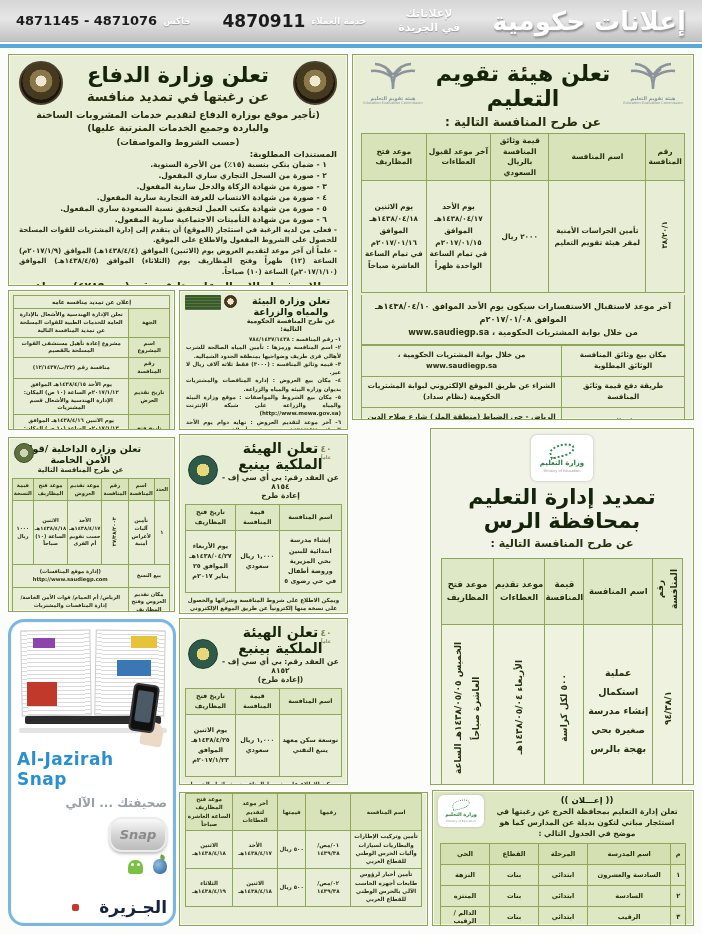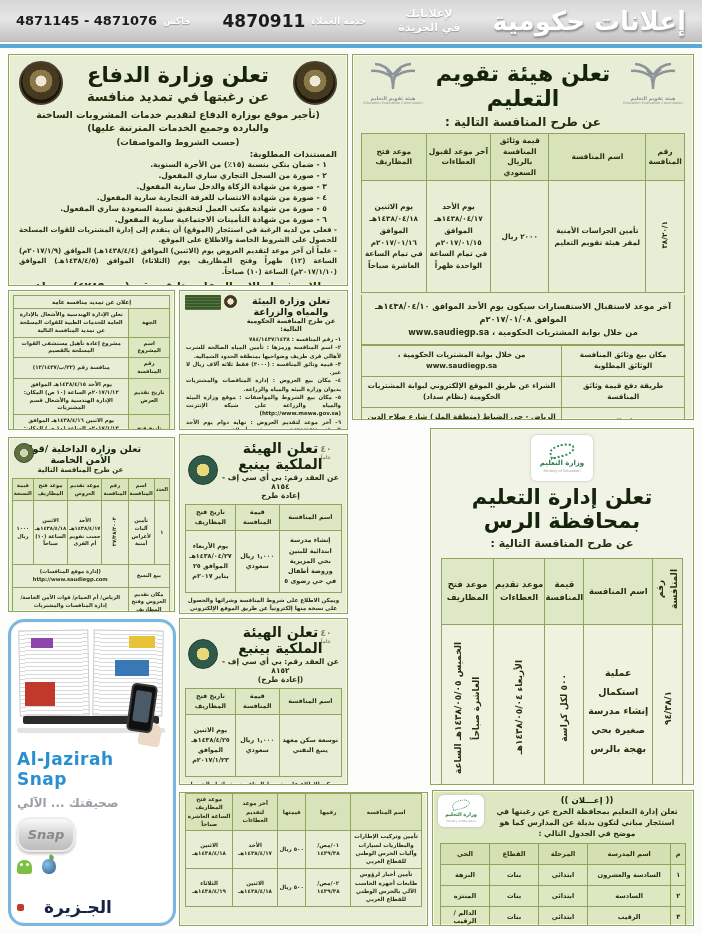--- a/index.html
+++ b/index.html
@@ -112,21 +112,21 @@
 .kh-head{position:relative;padding:4px 8px 0 56px;text-align:center}
 .moelogo.sm{position:absolute;left:5px;top:4px;width:46px;height:32px;margin:0}
 .moelogo.sm .moedots{width:18px;height:9px;border-width:1.5px}
 .moelogo.sm .moe-ar{font-size:5px}.moelogo.sm .moe-en{font-size:2.8px}
 .kh-an{font-size:8.5px;font-weight:bold;color:#15230b}
 .kh-intro{font-size:7.6px;font-weight:bold;line-height:1.45;margin-top:1px}
 .kharj table{width:calc(100% - 14px);margin:4px 7px;border-collapse:collapse}
 .kharj th,.kharj td{border:1px solid #8ea55c;font-size:6.6px;font-weight:bold;text-align:center;padding:2px;height:21px}
 .kharj th{background:#d4e0b2}
 
-.snap{border:3px solid #79b7e2;border-radius:16px;background:#fff;display:flex;flex-direction:column;align-items:flex-start;padding:8px 6px 6px;gap:7px;direction:ltr}
+.snap{border:3px solid #79b7e2;border-radius:16px;background:#fff;display:flex;flex-direction:column;align-items:flex-end;padding:8px 6px 6px;gap:7px;direction:ltr}
 .collage{position:relative;width:148px;height:112px;flex:0 0 auto}
 .pg{position:absolute;top:0;width:70px;height:86px;background:repeating-linear-gradient(#fff 0 3px,#d9d9d9 3px 4px);border:1px solid #c9c9c9}
 .pg.l{left:2px;transform:rotate(-1deg)}.pg.r{right:2px;transform:rotate(1deg)}
 .blk{position:absolute}
 .stand{position:absolute;left:6px;right:6px;top:86px;height:8px;background:#2b2b2b;border-radius:2px}
 .base{position:absolute;left:0;right:0;top:98px;height:5px;background:#e3e3e3;border-radius:2px}
 .phone{position:absolute;right:10px;top:54px;width:26px;height:48px;background:#101010;border:2px solid #3a3a3a;border-radius:5px;transform:rotate(8deg);z-index:3}
 .phone i{position:absolute;inset:5px 3px 8px;background:#4b5a66;display:block;border-radius:2px}
 .hand{position:absolute;right:4px;top:92px;width:22px;height:24px;background:#ecd9c6;border-radius:10px 10px 4px 4px;transform:rotate(10deg);z-index:2}
 .snaptitle{color:#2a8fd0;font-weight:bold;font-size:17px;letter-spacing:.5px}
@@ -176,21 +176,21 @@
     <div class="def-body">
       <div class="def-hl">(تأجير موقع بوزارة الدفاع لتقديم خدمات المشروبات الساخنة والباردة وجميع الخدمات المترتبة عليها)</div>
       <div class="def-cond">(حسب الشروط والمواصفات)</div>
       <div class="def-docs">المستندات المطلوبة:</div>
       <div class="def-item">١ - ضمان بنكي بنسبة (١٥٪) من الأجرة السنوية.</div>
       <div class="def-item">٢ - صورة من السجل التجاري ساري المفعول.</div>
       <div class="def-item">٣ - صورة من شهادة الزكاة والدخل سارية المفعول.</div>
       <div class="def-item">٤ - صورة من شهادة الانتساب للغرفة التجارية سارية المفعول.</div>
       <div class="def-item">٥ - صورة من شهادة مكتب العمل لتحقيق نسبة السعودة ساري المفعول.</div>
       <div class="def-item">٦ - صورة من شهادة التأمينات الاجتماعية سارية المفعول.</div>
-      <div class="def-note">- فعلى من لديه الرغبة في استئجار (الموقع) أن يتقدم إلى إدارة المشتريات للقوات المسلحة للحصول على الشروط الخاصة والاطلاع على الموقع.</div>
+      <div class="def-note">- فعلى من لديه الرغبة في استئجار (الموقع) أن يتقدم إلى إدارة المشتريات للقوات المسلحة للحصول على الشروط المفعول والاطلاع على الموقع.</div>
       <div class="def-note">- علماً أن آخر موعد لتقديم العروض يوم (الاثنين) الموافق (١٤٣٨/٤/٤هـ) الموافق (٢٠١٧/١/٩م) الساعة (١٢) ظهراً وفتح المظاريف يوم (الثلاثاء) الموافق (١٤٣٨/٤/٥هـ) الموافق (٢٠١٧/١/١٠م) الساعة (١٠) صباحاً.</div>
       <div class="def-foot">للاستفسار الاتصال على هاتف رقم (٤٧٨٩٠٠٠) تحويلة (٣٦٧١/٢١٦١/٣٧٢٥) فاكس (٤٧٨٩٣٠٢)</div>
     </div>
   </section>
 
   <section class="box eec" style="left:352px;top:54px;width:342px;height:366px">
     <div class="eec-head">
       <div class="eeclogo">
         <svg width="56" height="30" viewBox="0 0 56 30">
             <path d="M28 28 C28 18 26 13 22 9 M28 28 C28 16 31 11 36 8 M28 17 C20 11 13 9 6 10 M28 17 C36 11 43 9 50 10 M28 14 C22 6 16 3 10 3 M28 14 C34 6 40 3 46 3" stroke="#8d939b" stroke-width="2.4" fill="none"></path>
@@ -457,21 +457,21 @@
       <span class="jazlogo">الجـزيرة</span>
     </div>
   </aside>
 
   <section class="box rass" style="left:430px;top:428px;width:264px;height:357px">
     <div class="moelogo">
       <span class="moedots"></span>
       <span class="moe-ar">وزارة التعليم</span>
       <span class="moe-en">Ministry of Education</span>
     </div>
-    <div class="rass-title">تعلن إدارة التعليم بمحافظة الرس</div>
+    <div class="rass-title">تمديد إدارة التعليم بمحافظة الرس</div>
     <div class="rass-sub">عن طرح المنافسة التالية :</div>
     <table>
       <colgroup>
           <col style="width:10%">
           <col style="width:30%">
           <col style="width:16%">
           <col style="width:22%">
           <col style="width:22%">
         </colgroup>
       <tbody>

